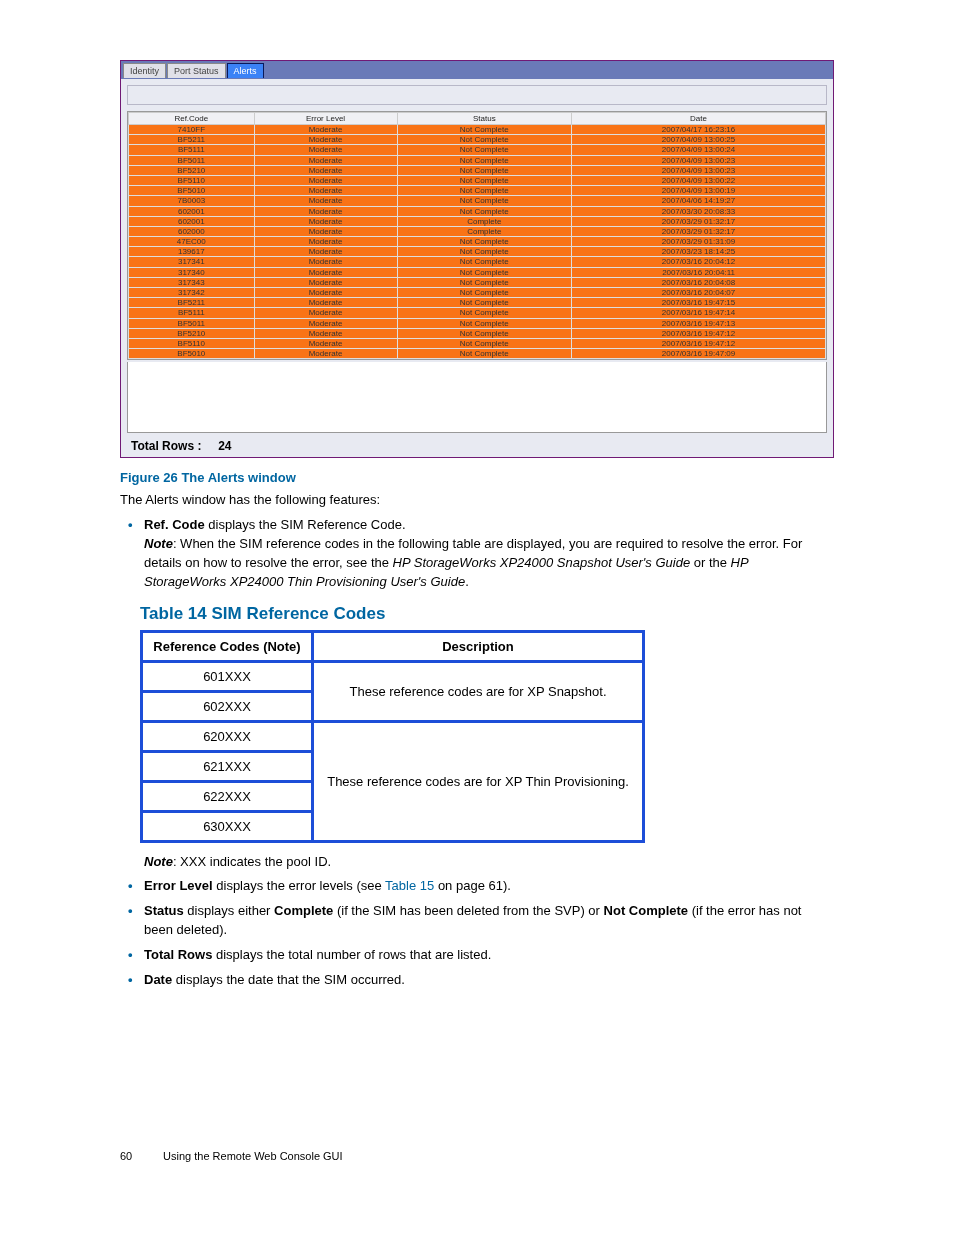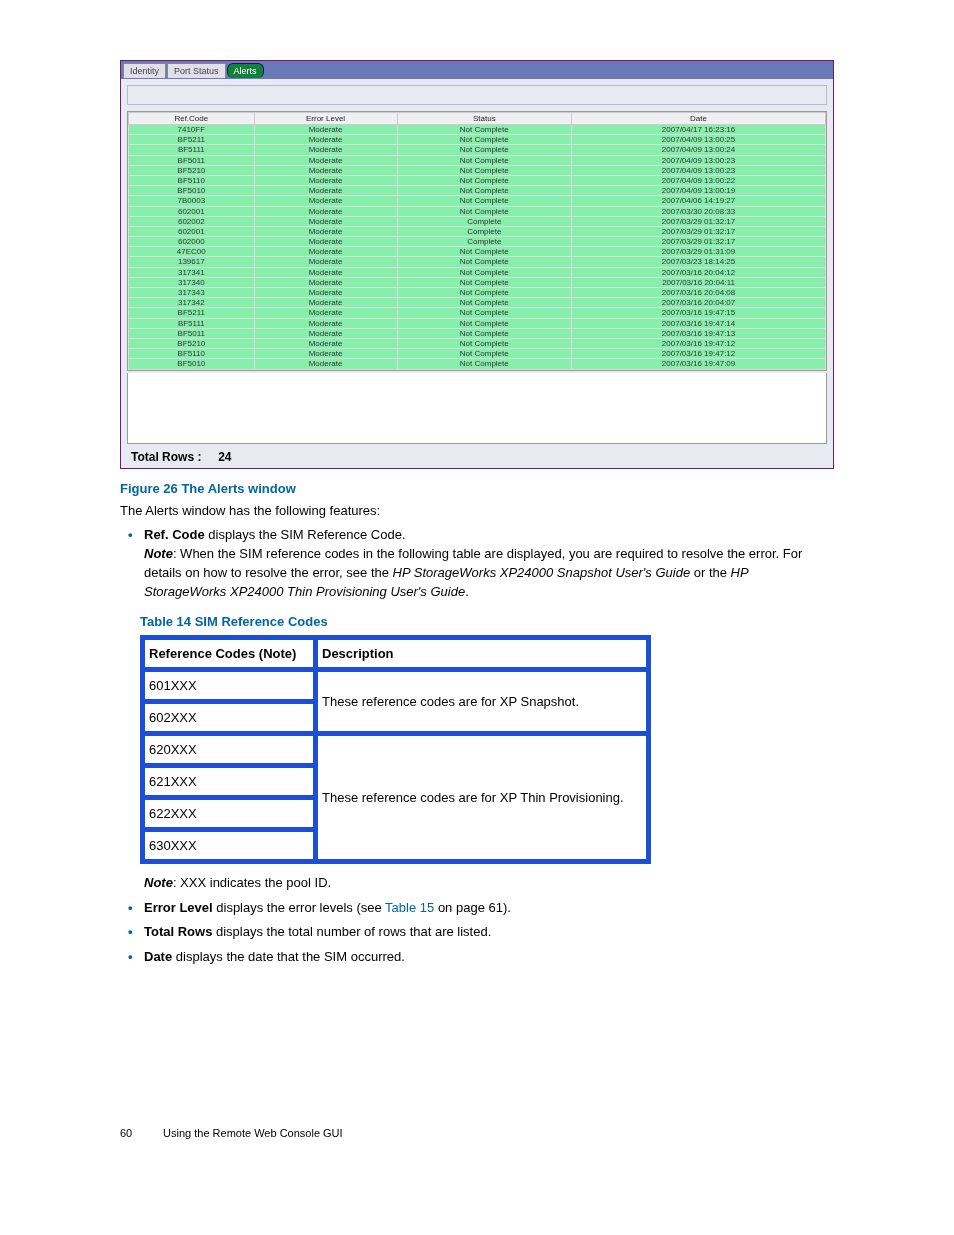--- a/index.html
+++ b/index.html
@@ -33,35 +33,34 @@
     font-size: 9px;
     padding: 2px 6px;
     margin-right: 1px;
     border: 1px solid #888;
     border-bottom: none;
     background: #e0e0e8;
     color: #444;
     cursor: pointer;
   }
   .tab.active {
-    background: #15803d;
+    background: #3b82f6;
     color: #fff;
     border-color: #0a1a5a;
-    border-radius: 6px;
   }
   .blank-bar {
     background: #e8eaf2;
     border: 1px solid #b8b8c8;
     margin: 6px 6px;
     height: 18px;
   }
   .alerts-table-wrap {
     margin: 0 6px 2px 6px;
     border: 1px solid #999;
-    background: #86efac;
+    background: #f97316;
   }
   .alerts-table {
     width: 100%;
     border-collapse: collapse;
     font-size: 8px;
     color: #333;
   }
   .alerts-table th {
     font-weight: normal;
     text-align: center;
@@ -118,32 +117,32 @@
     position: absolute;
     left: 8px;
     color: #0066a1;
     font-weight: bold;
   }
   .italic { font-style: italic; }
   .bold { font-weight: bold; margin-top: 36px; }
   .table-caption {
     color: #0066a1;
     font-weight: bold;
-    font-size: 13px;
+    font-size: 17px;
     margin: 12px 0 6px 0;
   }
   .ref-table {
     border-collapse: collapse;
     margin: 4px 0 10px 20px;
     font-size: 13px;
   }
   .ref-table th, .ref-table td {
-    border: 5px solid #1d4ed8;
+    border: 3px solid #1d4ed8;
     padding: 6px 4px;
-    text-align: left;
+    text-align: center;
     vertical-align: middle;
   }
   .ref-table th {
     font-weight: bold;
     background: #fff;
   }
   .ref-table td.code-cell { width: 160px; }
   .ref-table td.desc-cell { width: 320px; }
   .link { color: #0066a1; }
   .sub-indent { padding-left: 24px; font-size: 13px; line-height:1.45; margin:4px 0; }
@@ -224,26 +223,20 @@
               <td>Not Complete</td>
               <td>2007/04/06 14:19:27</td>
             </tr>
             <tr>
               <td>602001</td>
               <td>Moderate</td>
               <td>Not Complete</td>
               <td>2007/03/30 20:08:33</td>
             </tr>
             <tr>
-              <td>602002</td>
-              <td>Moderate</td>
-              <td>Complete</td>
-              <td>2007/03/29 01:32:17</td>
-            </tr>
-            <tr>
               <td>602001</td>
               <td>Moderate</td>
               <td>Complete</td>
               <td>2007/03/29 01:32:17</td>
             </tr>
             <tr>
               <td>602000</td>
               <td>Moderate</td>
               <td>Complete</td>
               <td>2007/03/29 01:32:17</td>
@@ -375,20 +368,23 @@
 
   <div class="sub-indent">
     <span class="bold italic">Note</span><span>: XXX indicates the pool ID.</span>
   </div>
 
   <ul class="bullets">
     <li>
       <span class="bold">Error Level</span><span> displays the error levels (see </span><span class="link">Table 15</span><span> on page 61).</span>
     </li>
     <li>
+      <span class="bold">Status</span><span> displays either </span><span class="bold">Complete</span><span> (if the SIM has been deleted from the SVP) or </span><span class="bold">Not Complete</span><span> (if the error has not been deleted).</span>
+    </li>
+    <li>
       <span class="bold">Total Rows</span><span> displays the total number of rows that are listed.</span>
     </li>
     <li>
       <span class="bold">Date</span><span> displays the date that the SIM occurred.</span>
     </li>
   </ul>
 
   <div class="footer">
     <span class="pg">60</span>
     <span>Using the Remote Web Console GUI</span>

